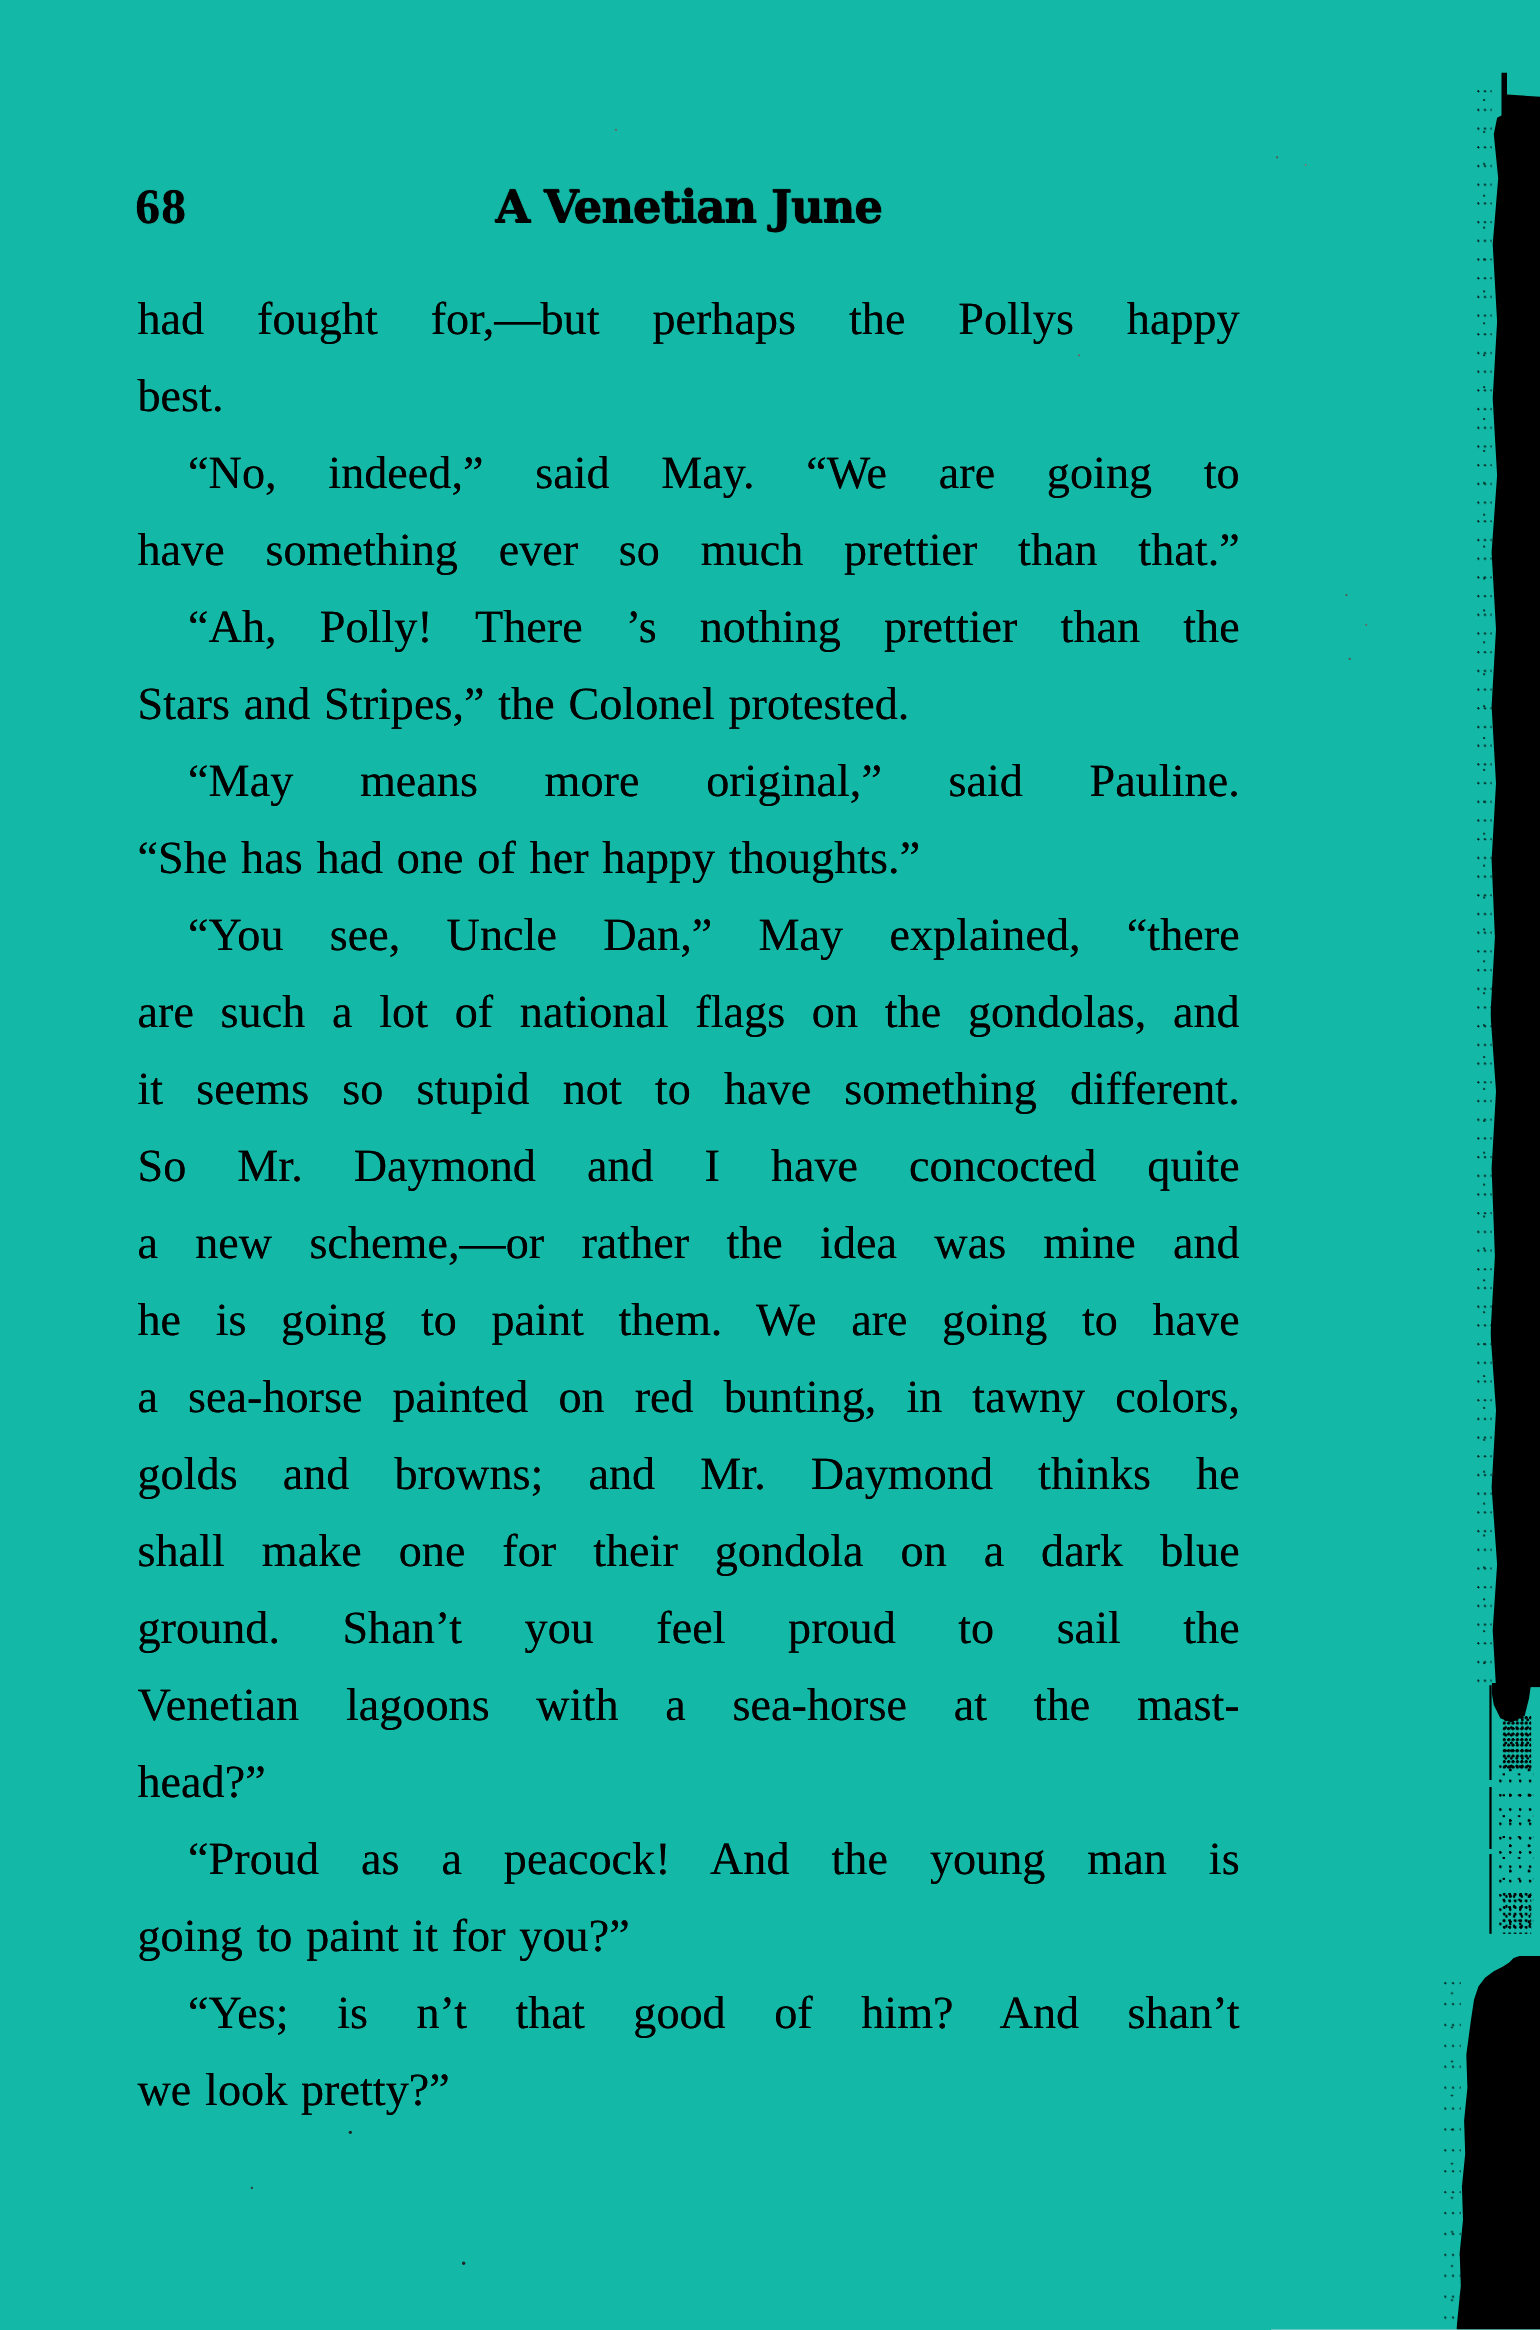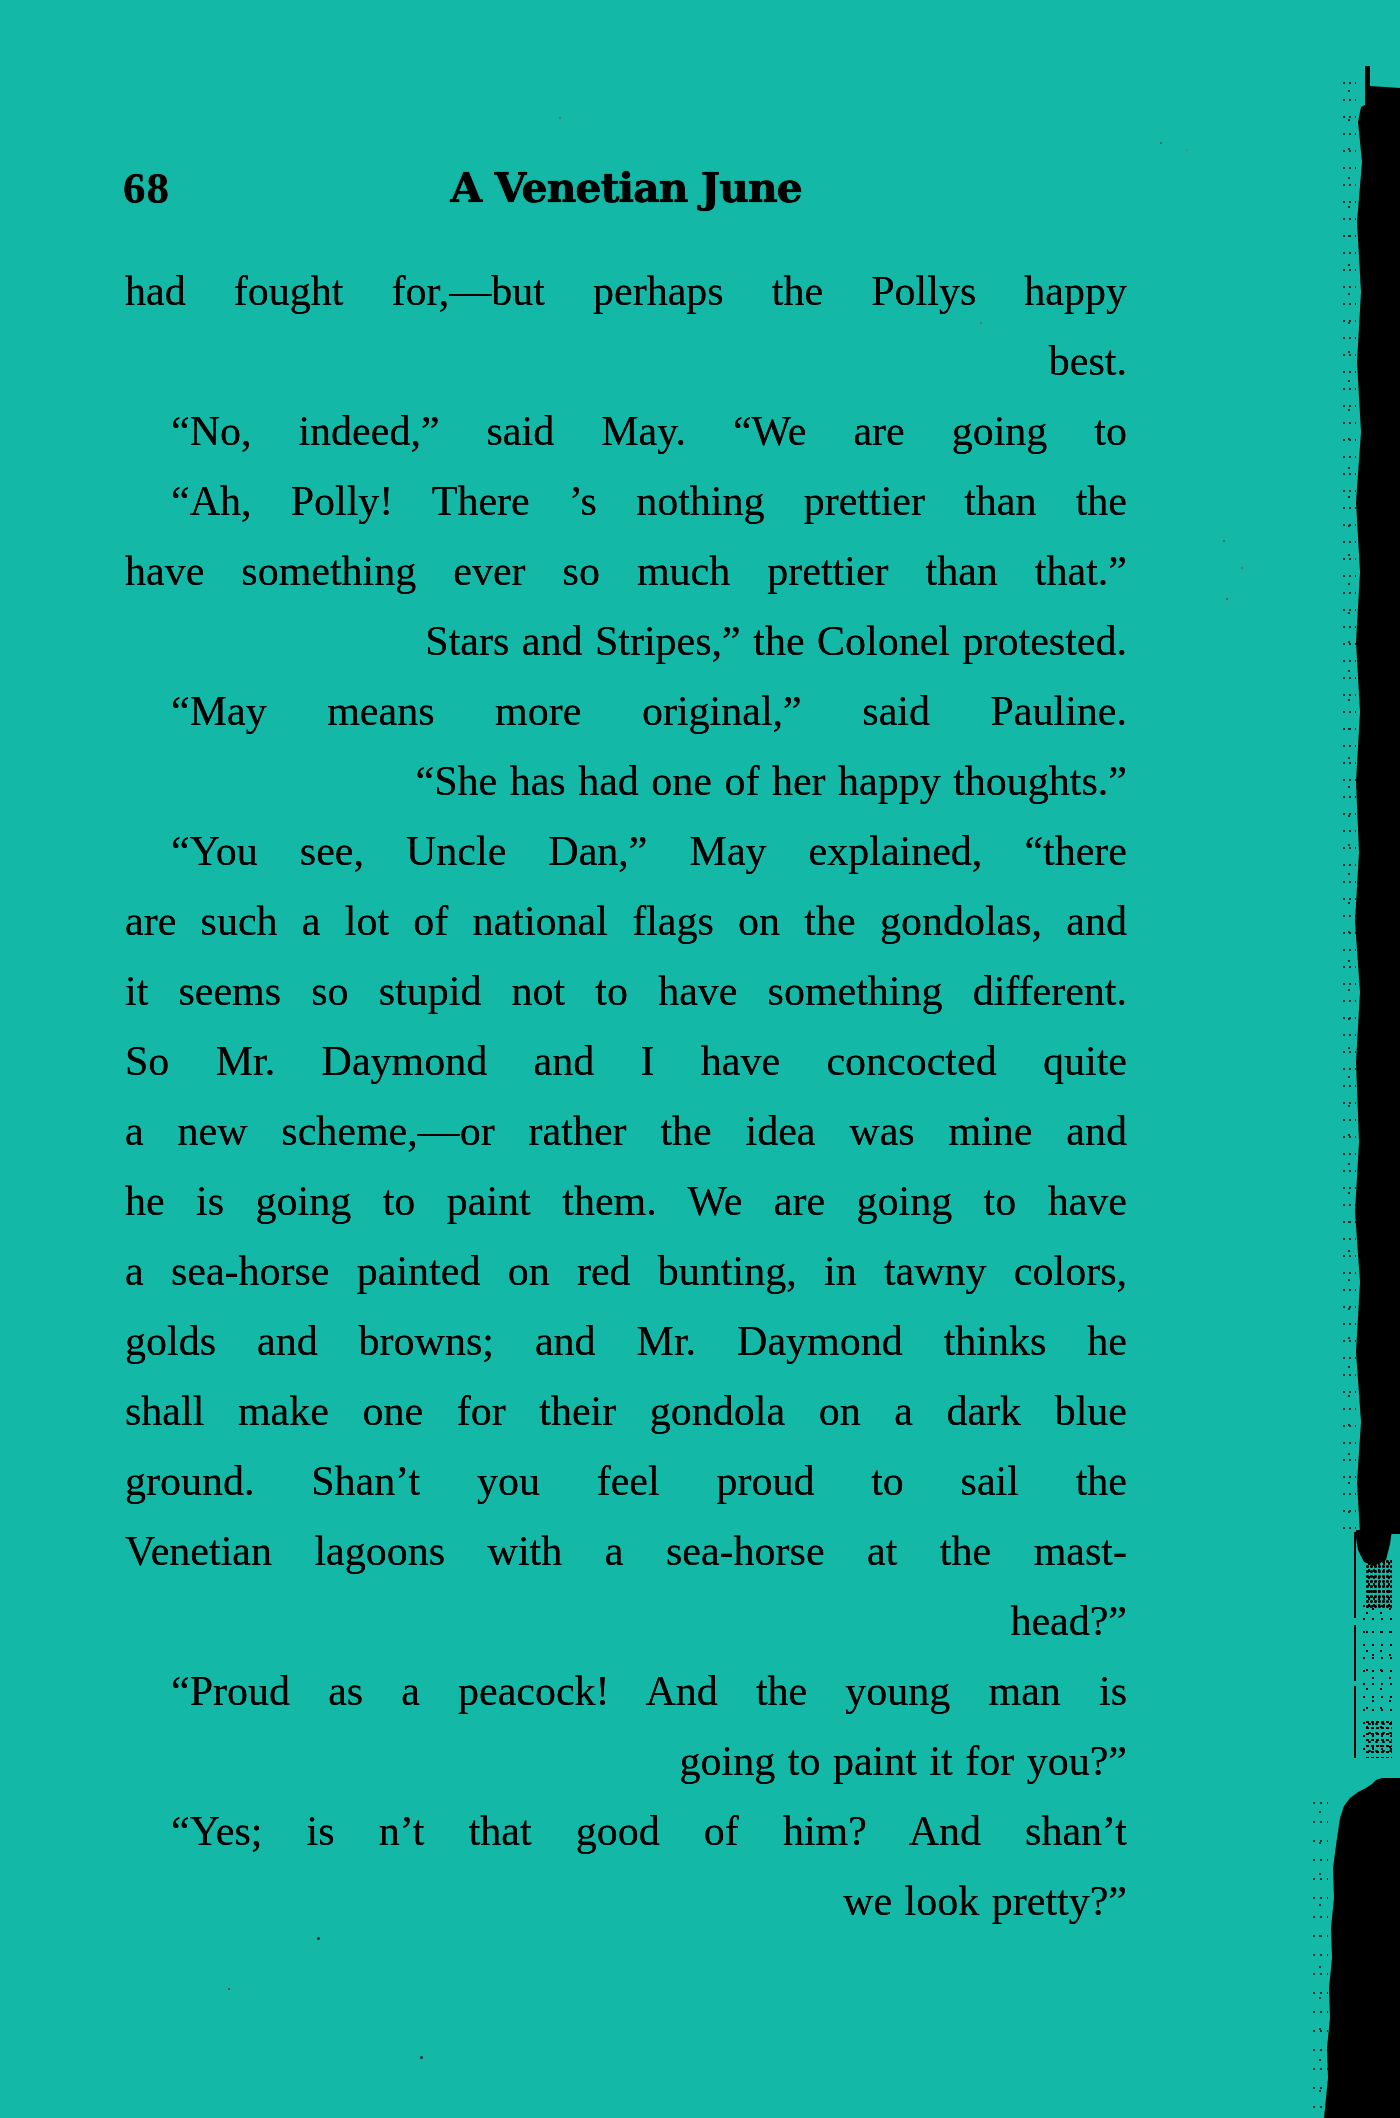--- a/index.html
+++ b/index.html
@@ -29,21 +29,20 @@
   }
   
   .textblock{
     position:absolute;left:125px;top:256px;width:1002px;
   }
   .line{
     height:70px;line-height:70px;
     font-size:42px;
     word-spacing:2px;
     text-shadow:0 0 0.6px rgba(0,0,0,0.85);
-    text-align:right;
   }
   .line.j{text-align:justify;text-align-last:justify;}
   .line.indent{text-indent:46px;}
   
   .band-main{
     position:absolute;left:1344px;top:62px;width:56px;height:1472px;
     background:#000;
     clip-path:polygon(
       21px 4px,26px 4px,26px 24px,56px 26px,56px 1472px,16px 1472px,
       13px 1420px,17px 1360px,12px 1290px,16px 1220px,11px 1150px,
@@ -118,22 +117,22 @@
 
 <div class="page">
 
   <div class="pagenum">68</div>
   <h1 class="booktitle">A Venetian June</h1>
 
   <div class="textblock">
     <div class="line j">had fought for,—but perhaps the Pollys happy</div>
     <div class="line">best.</div>
     <div class="line j indent">“No, indeed,” said May. “We are going to</div>
+    <div class="line j">have something ever so much prettier than that.”</div>
     <div class="line j indent">“Ah, Polly! There ’s nothing prettier than the</div>
-    <div class="line j">have something ever so much prettier than that.”</div>
     <div class="line">Stars and Stripes,” the Colonel protested.</div>
     <div class="line j indent">“May means more original,” said Pauline.</div>
     <div class="line">“She has had one of her happy thoughts.”</div>
     <div class="line j indent">“You see, Uncle Dan,” May explained, “there</div>
     <div class="line j">are such a lot of national flags on the gondolas, and</div>
     <div class="line j">it seems so stupid not to have something different.</div>
     <div class="line j">So Mr. Daymond and I have concocted quite</div>
     <div class="line j">a new scheme,—or rather the idea was mine and</div>
     <div class="line j">he is going to paint them. We are going to have</div>
     <div class="line j">a sea-horse painted on red bunting, in tawny colors,</div>

